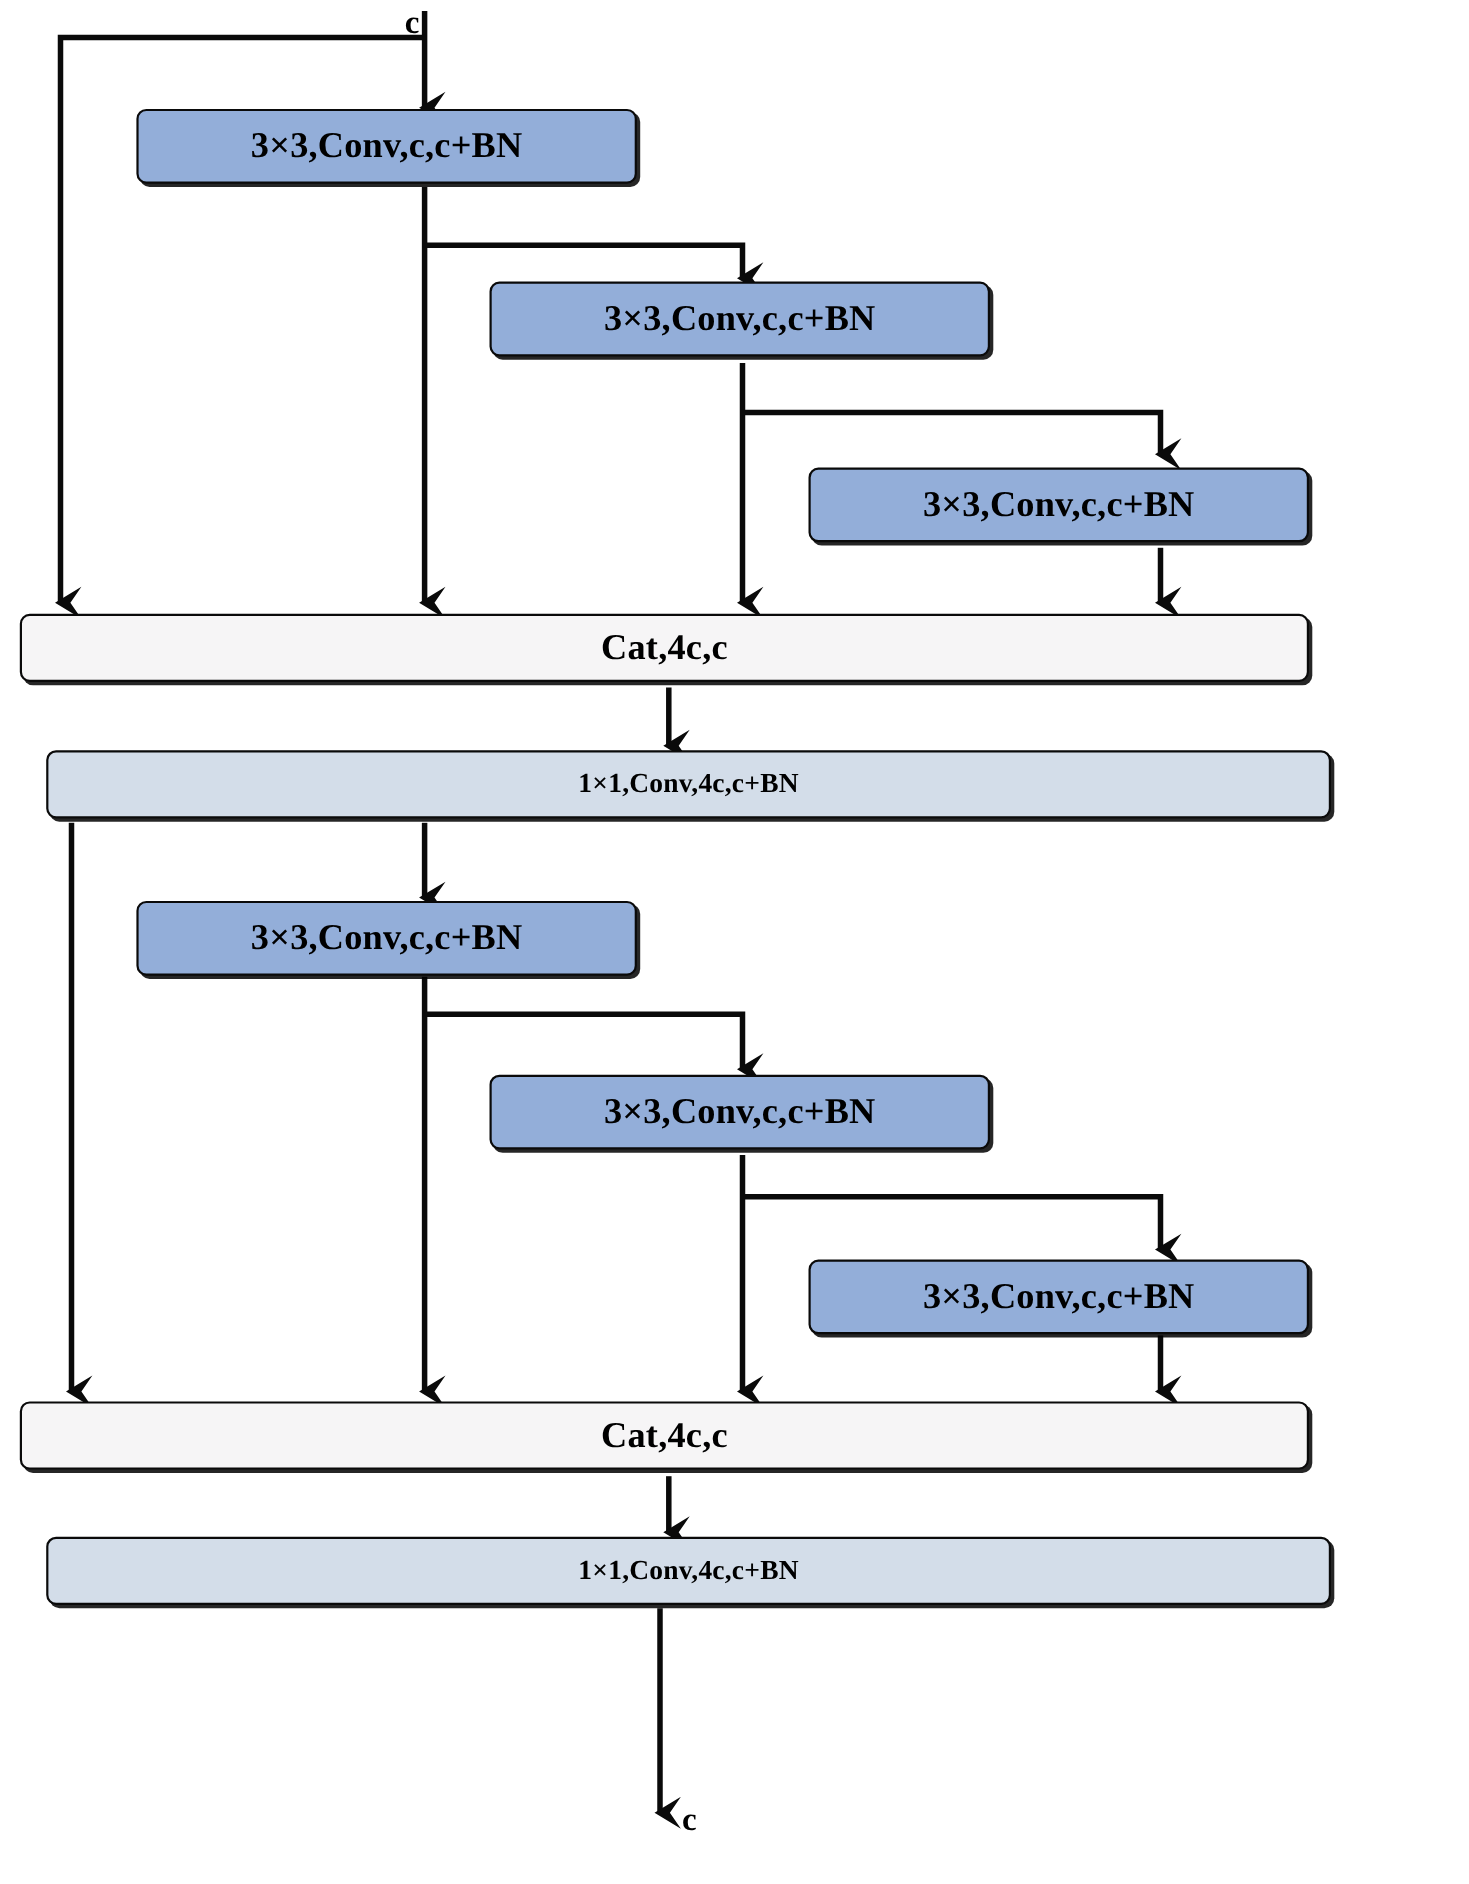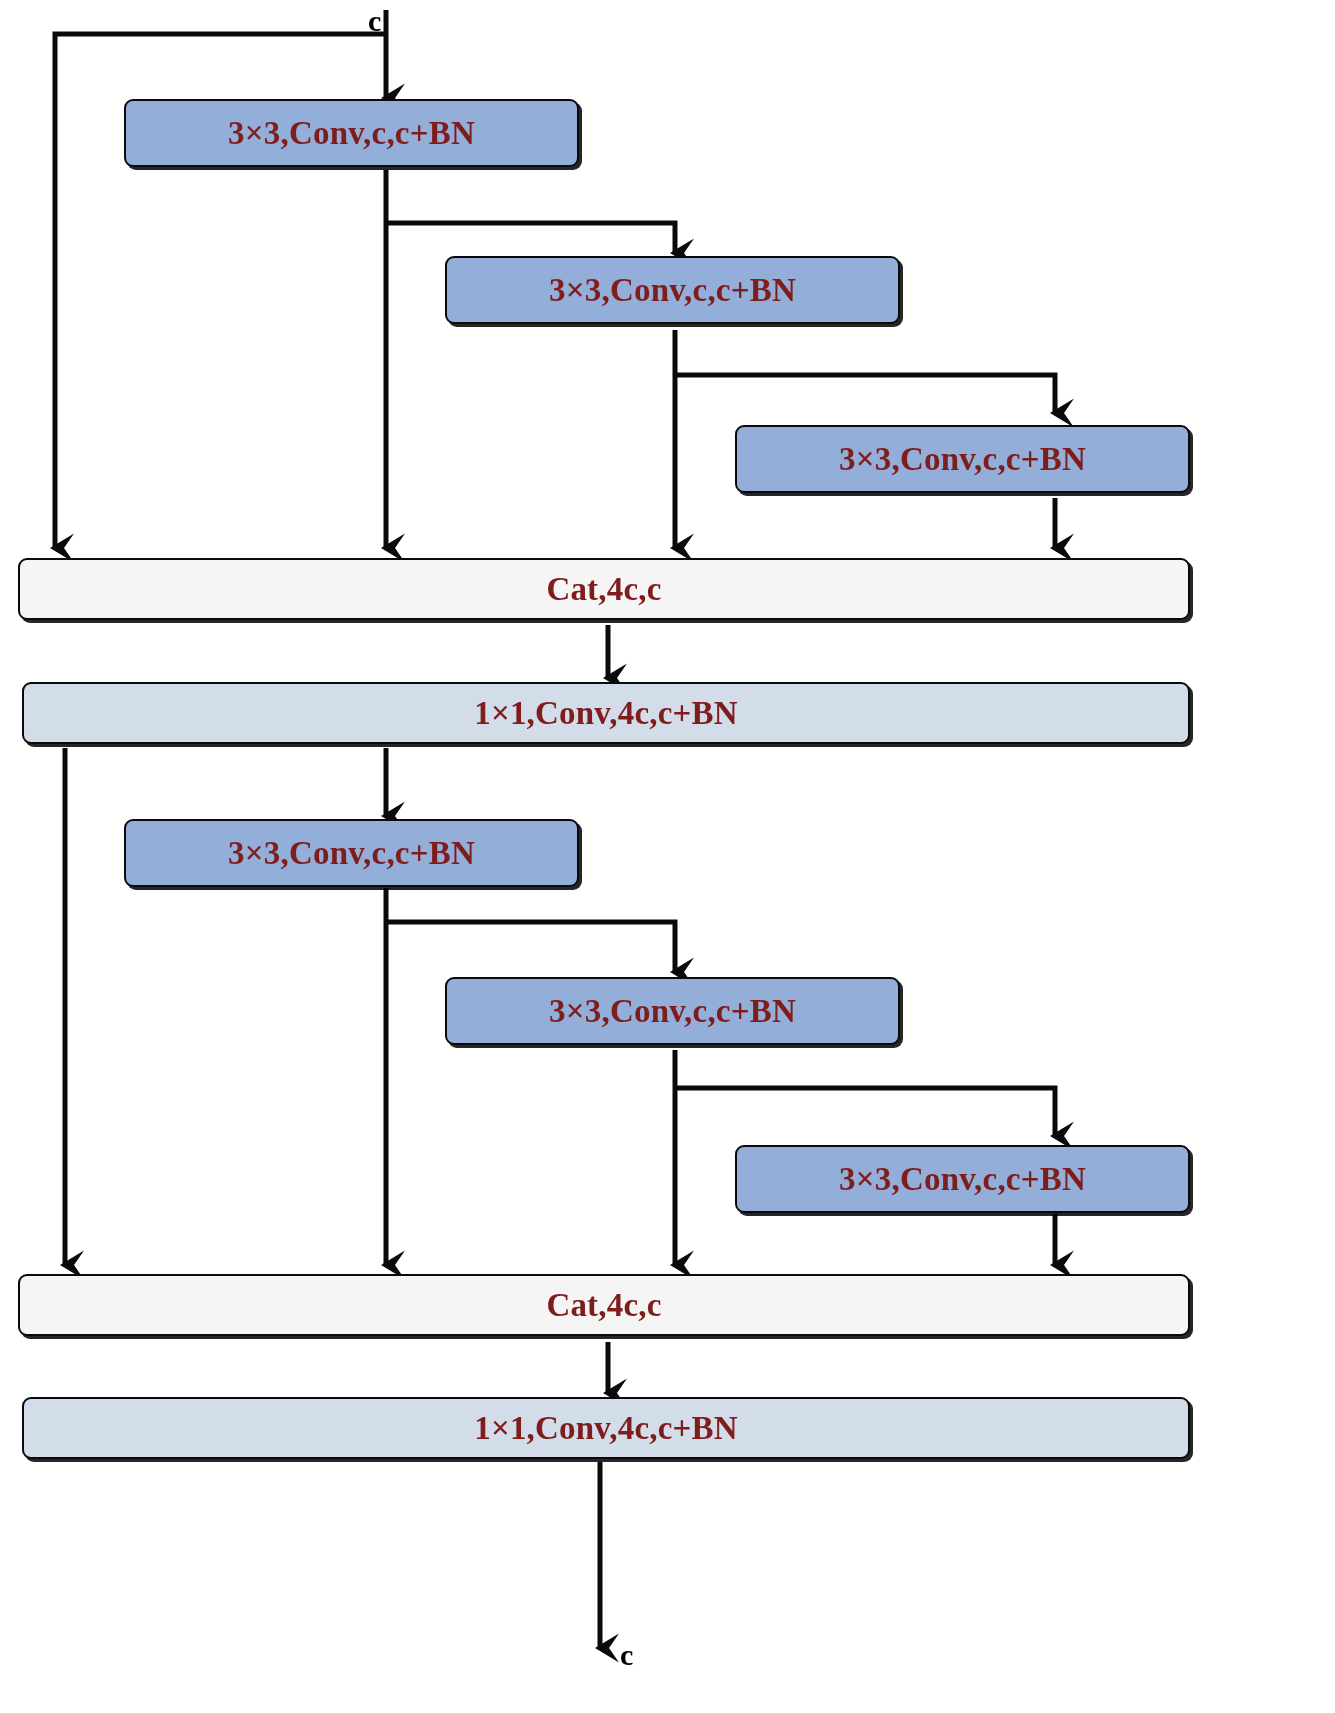--- a/index.html
+++ b/index.html
@@ -26,36 +26,37 @@
   .node {
     position: absolute;
     box-sizing: border-box;
     display: flex;
     align-items: center;
     justify-content: center;
     border: 2px solid #0a0a0a;
     border-radius: 9px;
     box-shadow: 3px 3px 0 rgba(0,0,0,0.85);
     font-weight: bold;
-    color: #7f1d1d;
+    color: #000000;
     letter-spacing: 0.2px;
     white-space: nowrap;
   }
   .node.conv {
     background: #93aed9;
     font-size: 33px;
   }
   .node.cat {
     background: #f6f5f6;
     font-size: 33px;
     font-family: Liberation Serif, serif;
   }
   .node.proj {
     background: #d3dde9;
-    font-size: 33px;
+    font-size: 25px;
+    margin-left: 20px;
   }
   .io-label {
     position: absolute;
     font-weight: bold;
     font-size: 30px;
     color: #000000;
     line-height: 1;
   }
 </style>
 </head>

